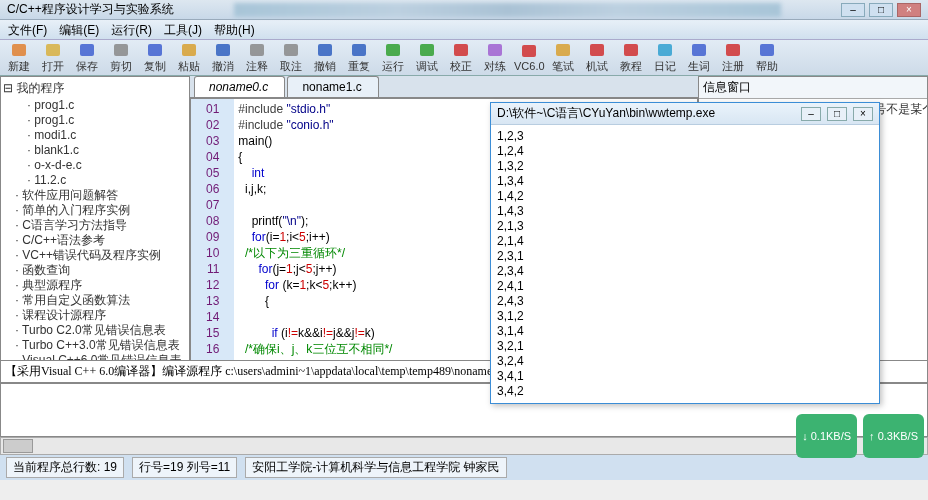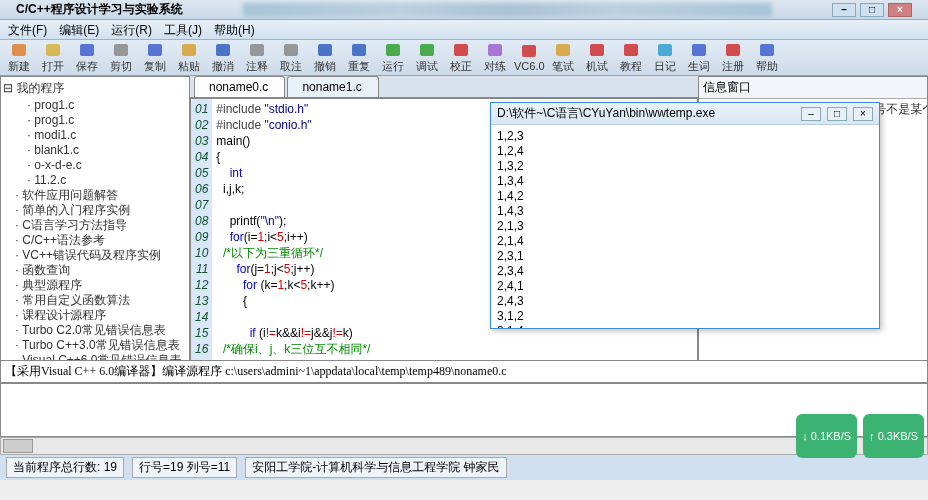--- a/index.html
+++ b/index.html
@@ -1,48 +1,48 @@
 <!DOCTYPE html>
 <html><head>
 <meta charset="utf-8">
 <style>
 * { margin:0; padding:0; box-sizing:border-box; font-family:"SimSun","Microsoft YaHei",sans-serif; font-size:12px; }
 body { width:928px; height:500px; background:#eee; overflow:hidden; position:relative; }
-.titlebar { height:20px; background:linear-gradient(#dde7f0,#c8d8e8); display:flex; align-items:center; padding:0 16px; border-bottom:1px solid #9ab;font-weight:bold; }
+.titlebar { height:20px; background:linear-gradient(#dde7f0,#c8d8e8); display:flex; align-items:center; padding:0 7px; border-bottom:1px solid #9ab; }
 .titlebar-title { flex:0 0 auto; }
 .titlebar-blur { flex:1; margin:0 60px; height:14px; background:linear-gradient(90deg,#a8c5d8 0%,#bcd0e0 30%,#aac2d5 50%,#bcd0e0 70%,#a8c5d8 100%); filter:blur(2px); }
 .titlebar-btns { display:flex; gap:4px; }
 .titlebar-btns span { width:24px; height:14px; background:#cfe0f0; border:1px solid #8ab; display:flex; align-items:center; justify-content:center; font-size:10px; }
 .titlebar-btns .close { background:#d08080; border-color:#a66; color:#fff; }
 .menubar { height:20px; background:linear-gradient(#e8f0f8,#d0e0ee); display:flex; padding:0 4px; gap:4px; border-bottom:1px solid #aac; }
 .menubar span { padding:2px 4px; }
 .toolbar { height:36px; background:linear-gradient(#e2ecf5,#cddae8); display:flex; align-items:center; padding:0 4px; gap:4px; border-bottom:1px solid #8aa; }
 .tool-btn { width:30px; text-align:center; cursor:pointer; }
 .tool-btn svg { display:block; margin:0 auto 1px; }
 .tool-btn .lbl { font-size:11px; color:#333; }
 .workspace { display:flex; height:300px; }
 .tree { width:190px; background:#fff; border:1px solid #888; overflow:hidden; padding:2px 2px; color:#333; }
 .tree .hdr { font-weight:normal; margin:1px 0; }
 .tree .item { margin-left:12px; line-height:15px; white-space:nowrap; }
 .tree .item.sub { margin-left:24px; }
 .editor-wrap { flex:1; display:flex; flex-direction:column; }
 .tabs { height:22px; background:#d8e2ec; display:flex; align-items:flex-end; padding:0 4px; gap:2px; border-bottom:1px solid #888; }
 .tab { padding:3px 16px 3px 14px; background:#e8f0f8; border:1px solid #888; border-bottom:none; border-radius:3px 3px 0 0; }
-.tab.active { background:#fff; }
+.tab.active { background:#fff;font-style:italic; }
 .gutter-editor { display:flex; flex:1; background:#fff; border:1px solid #888; }
-.gutter { background:#d8e8f8; color:#14532d; padding:2px 4px; text-align:right; font-family:Consolas,monospace; font-size:12px; line-height:16px;font-style:italic; }
+.gutter { background:#d8e8f8; color:#701a75; padding:2px 15px; text-align:right; font-family:Consolas,monospace; font-size:12px; line-height:16px; }
 .gutter div { }
 .code { padding:2px 4px; font-family:Consolas,"Courier New",monospace; font-size:12px; line-height:16px; white-space:pre; flex:1; }
 .kw-pp { color:#404040; }
 .kw-str { color:#008; }
 .kw-comment { color:#080; }
 .right-info { width:230px; border:1px solid #888; background:#fff; }
 .right-info .hdr { background:#f2f6fa; padding:2px 4px; border-bottom:1px solid #aaa; }
 .right-info .body { padding:2px 4px; color:#333; white-space:nowrap; overflow:hidden; }
-.output-window { position:absolute; left:490px; top:102px; width:390px; height:227px; background:#fff; border:1px solid #3b8dd6; box-shadow:2px 2px 6px rgba(0,0,0,.25); z-index:20; display:flex; flex-direction:column; }
+.output-window { position:absolute; left:490px; top:102px; width:390px; height:302px; background:#fff; border:1px solid #3b8dd6; box-shadow:2px 2px 6px rgba(0,0,0,.25); z-index:20; display:flex; flex-direction:column; }
 .output-window .owtitle { height:22px; background:linear-gradient(#eaf3fb,#d8e6f3); border-bottom:1px solid #b8cde0; display:flex; align-items:center; padding:0 6px; justify-content:space-between; }
 .output-window .owtitle .owbtns { display:flex; gap:6px; }
 .output-window .owtitle .owbtns span { width:20px; height:14px; border:1px solid #8aa; background:#e8f0f8; display:flex; align-items:center; justify-content:center; font-size:10px; }
 .output-window .owbody { flex:1; padding:4px 6px; font-family:Consolas,monospace; line-height:15px; overflow:hidden; }
 .bottom-strip { position:absolute; left:0; top:360px; right:0; }
 .compile-line { padding:2px 4px; border:1px solid #888; background:#fff; font-family:"SimSun"; }
 .scrollbar-h { height:18px; background:#e8e8e8; border:1px solid #aaa; display:flex; align-items:center; }
 .scrollbar-h .thumb { width:30px; height:14px; background:#ccc; margin-left:2px; border:1px solid #999; }
 .status-strip { display:flex; align-items:flex-end; gap:8px; padding:2px 6px; background:#d0e0f0; }
 .status-strip .cell { border:1px solid #aaa; padding:1px 6px; background:#eef4fa; }

